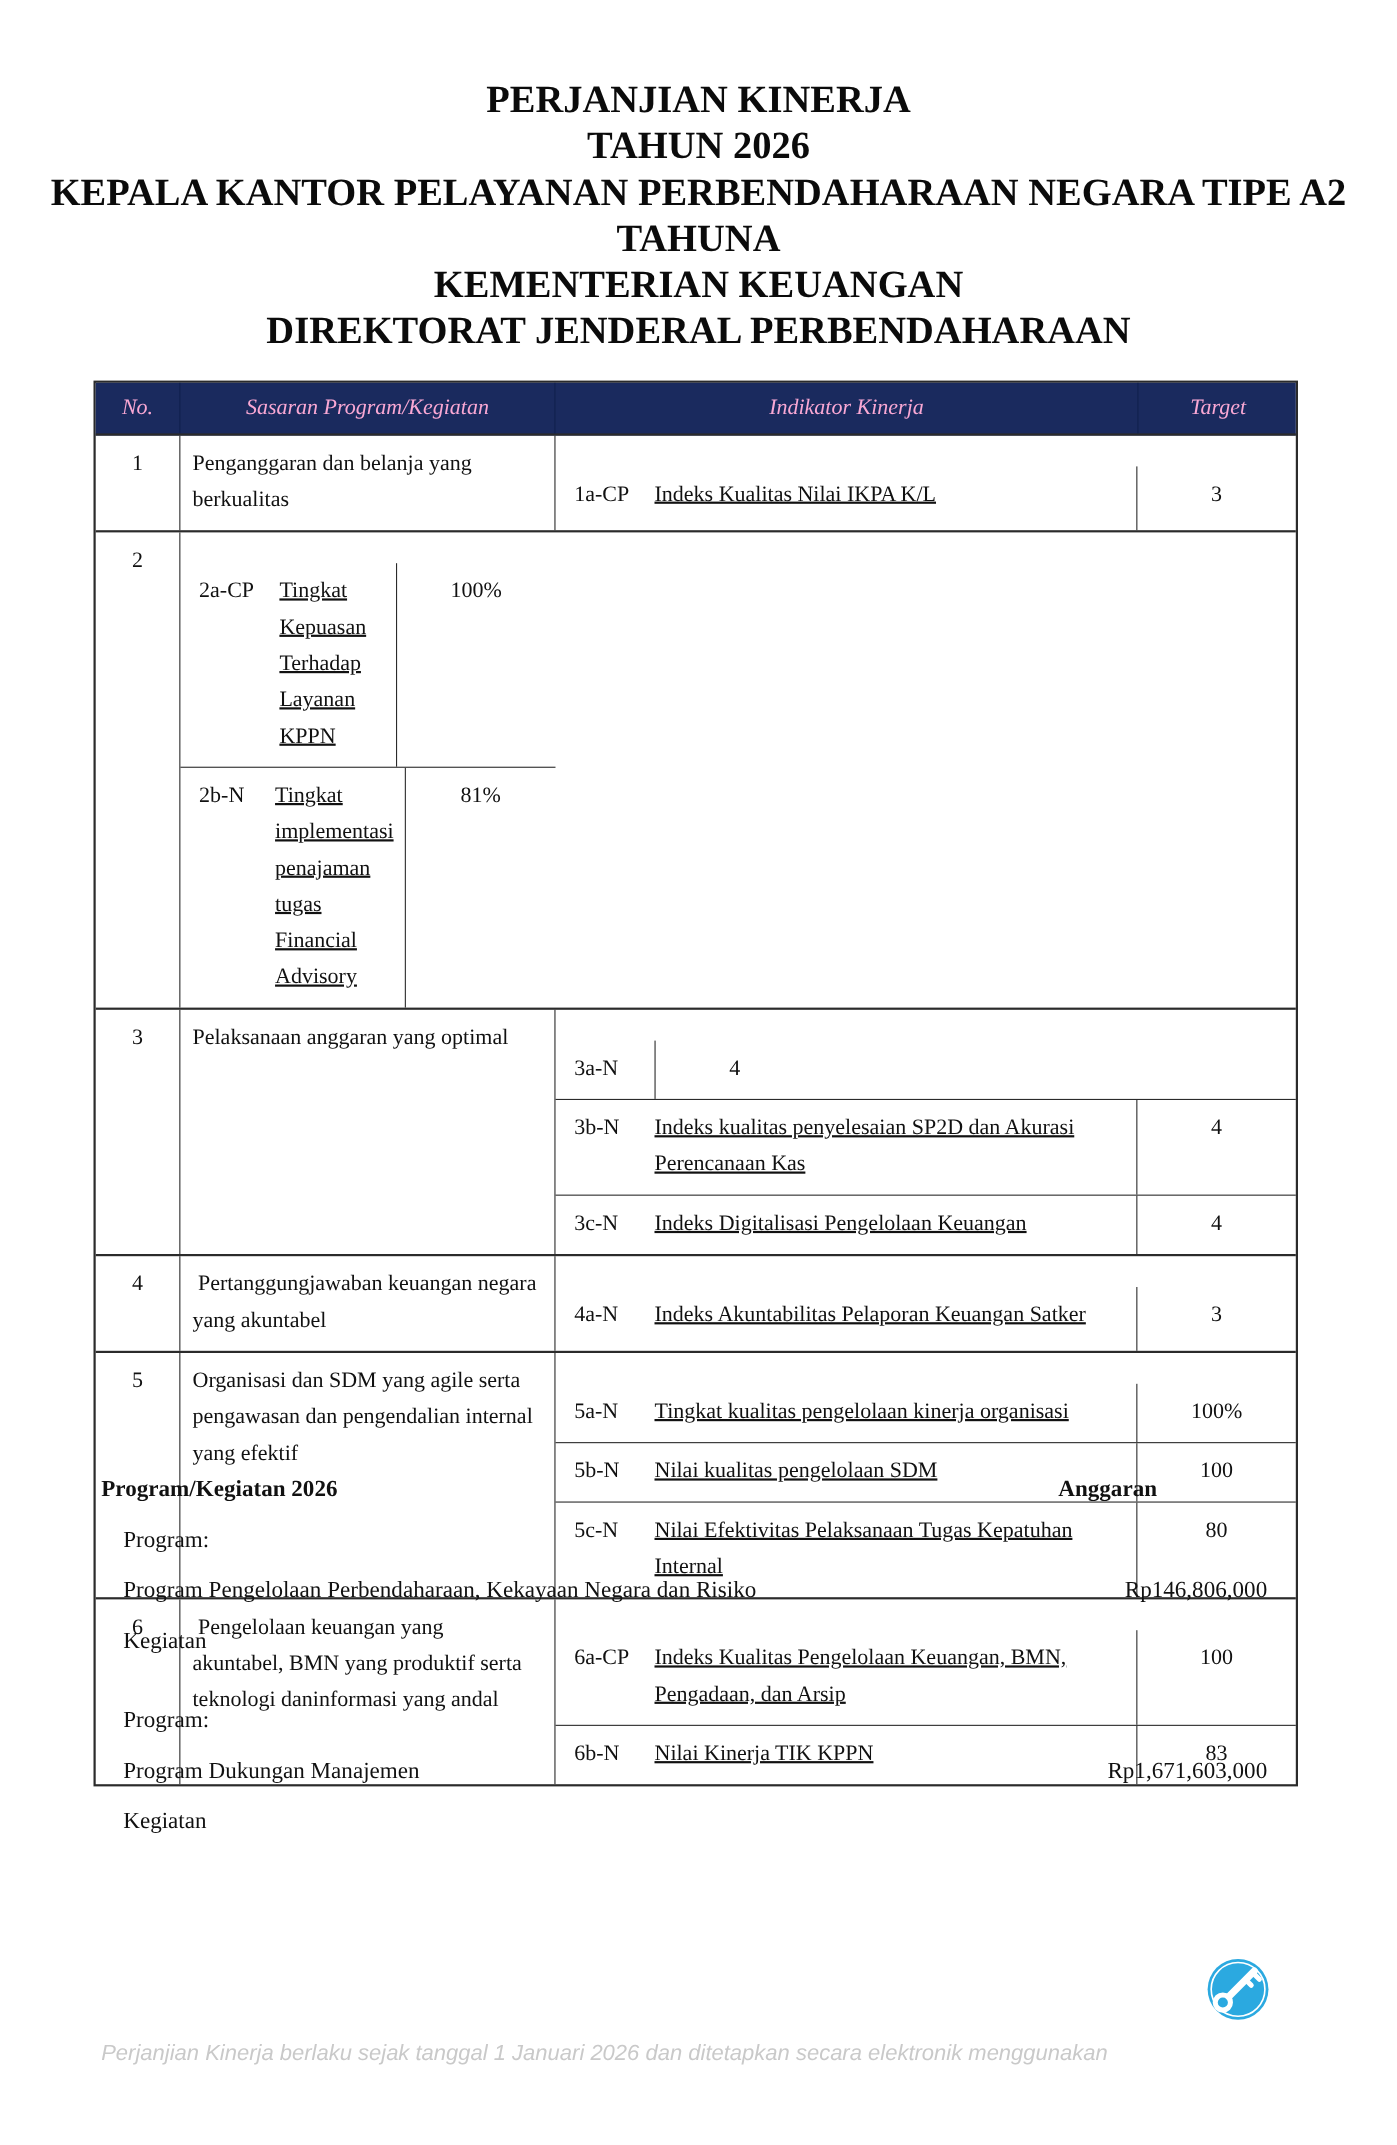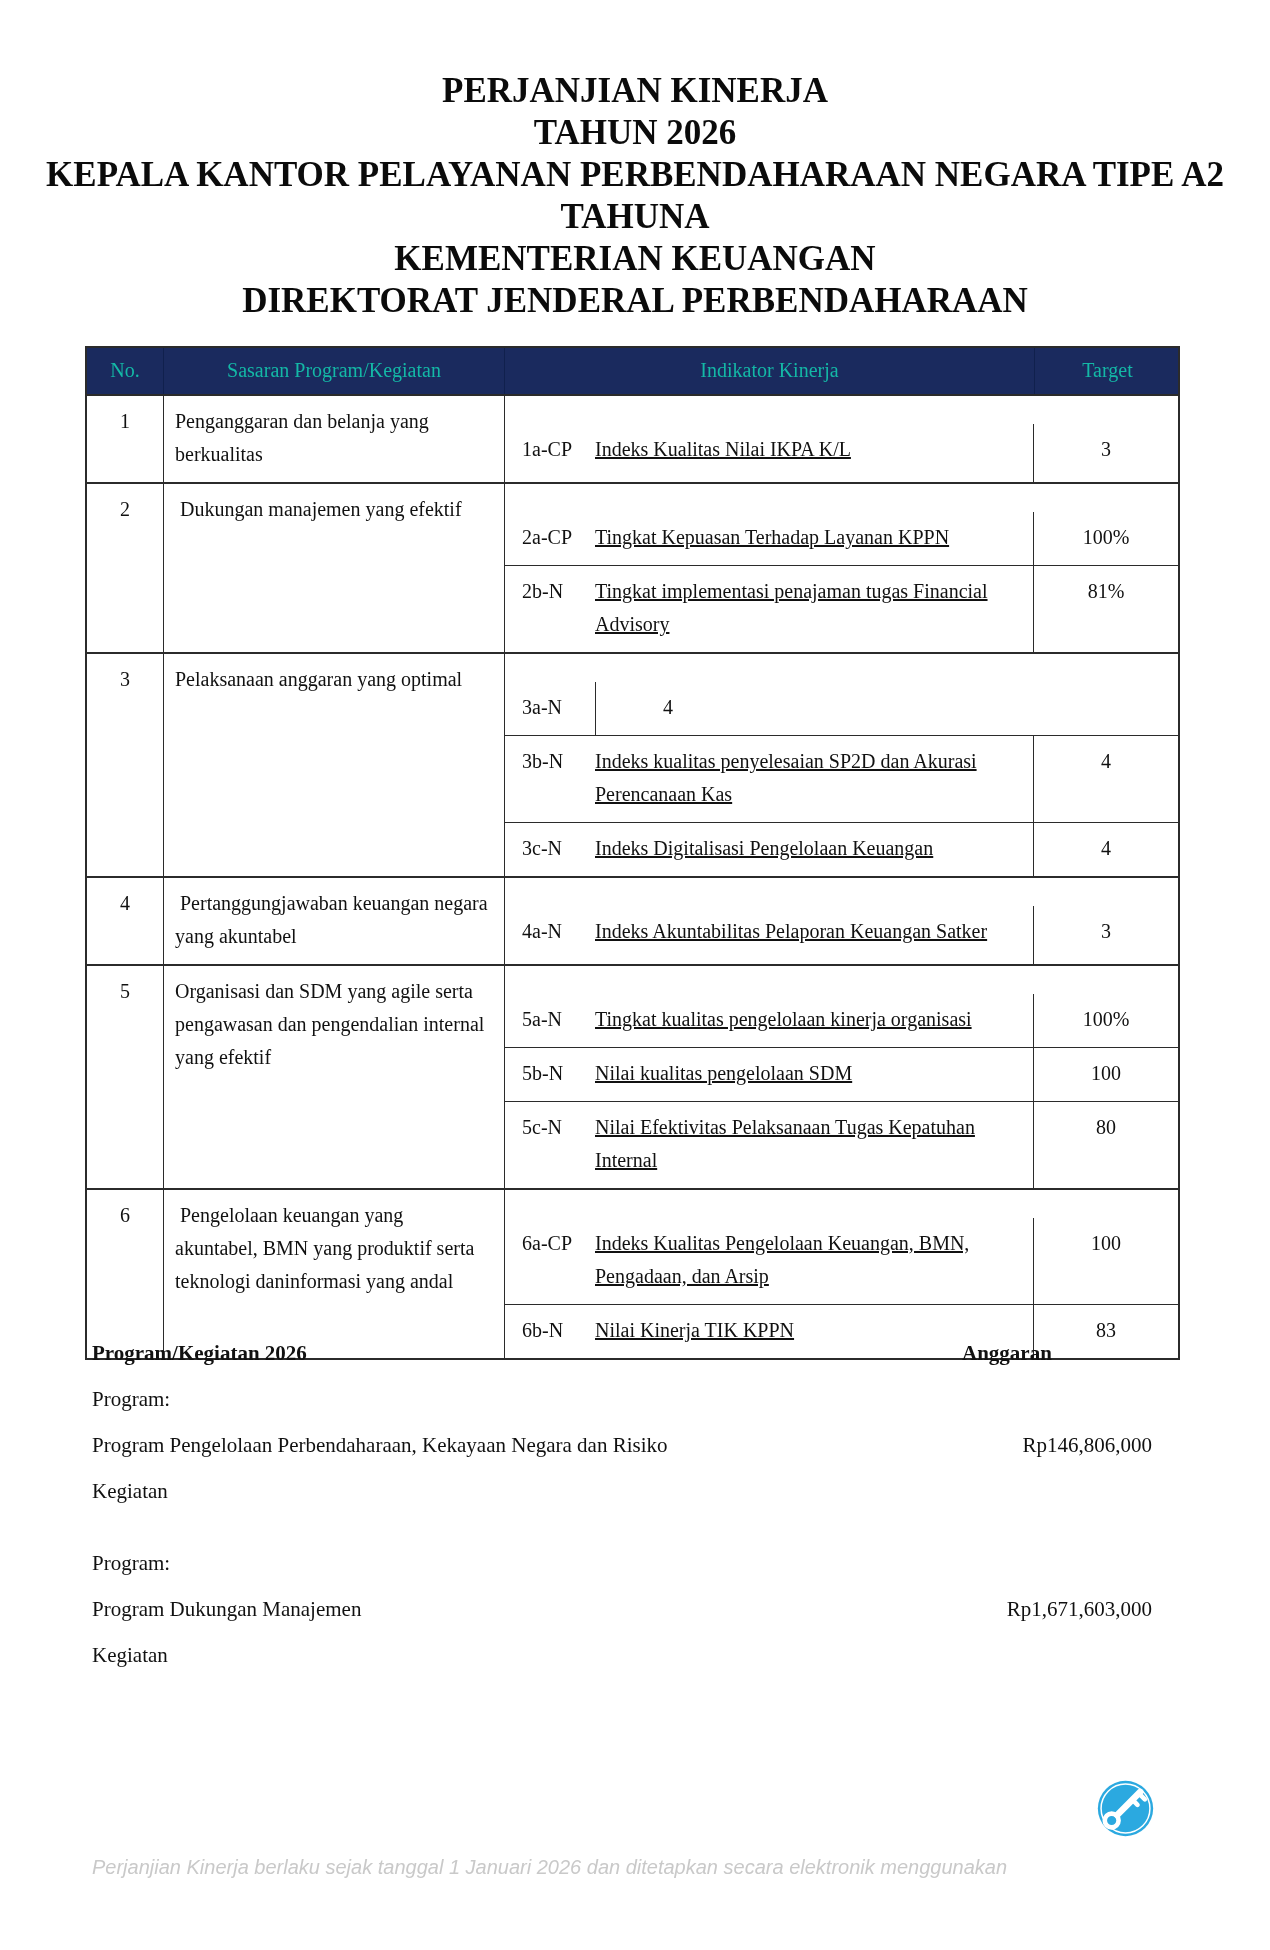--- a/index.html
+++ b/index.html
@@ -9,40 +9,40 @@
     color:#111111;
   }
   
   .title-block { padding-top:70px; text-align:center; }
   .title-line { font-weight:bold; font-size:35px; line-height:42px; color:#0b0b0b; }
 
   
   .pk-table { position:absolute; left:85px; top:346px; width:1095px;
               border:2px solid #2b2b2b; box-sizing:border-box; font-size:20px; }
   .thead { display:grid; grid-template-columns:77px 341px 530px 145px;
-           background:#1a2a5e; color:#14b8a6; border-bottom:2px solid #2b2b2b; }
+           background:#1a2a5e; color:#f9a8d4; border-bottom:2px solid #2b2b2b;font-style:italic; }
   .thead > div { padding:11px 4px 12px 4px; text-align:center; font-size:20px; }
   .th-no, .th-sasaran, .th-indikator { border-right:1px solid #10204d; }
   .tgroup { display:grid; grid-template-columns:77px 341px 1fr; border-top:2px solid #2b2b2b; }
   .tgroup:first-child { border-top:none; }
   .c-no { border-right:1px solid #2b2b2b; text-align:center; padding-top:9px; line-height:33px; }
   .c-sas { border-right:1px solid #2b2b2b; padding:9px 14px 11px 11px; line-height:33px; white-space:pre-wrap; }
   .subs { display:flex; flex-direction:column; }
   .sub { display:flex; border-top:1px solid #2b2b2b; flex:1; }
   .sub:first-child { border-top:none;margin-top:28px; }
   .sub .code { width:90px; padding:9px 0 11px 17px; line-height:33px; box-sizing:border-box; }
   .sub .desc { flex:1; padding:9px 10px 11px 0; line-height:33px;text-decoration:underline; }
   .sub .target { width:145px; border-left:1px solid #2b2b2b; text-align:center;
                  padding-top:9px; line-height:33px; box-sizing:border-box; }
 
   
   .budget { position:absolute; left:92px; top:1330px; width:1060px; font-size:21px; }
   .b-head { position:relative; font-weight:bold; line-height:46px; }
   .b-anggaran { position:absolute; left:870px; top:0; font-weight:bold; }
-  .b-line { position:relative; line-height:46px; white-space:pre-wrap; }
+  .b-line { position:relative; line-height:46px; white-space:pre-wrap;margin-left:20px; }
   .b-amount { position:absolute; right:0; top:0; }
   .b-gap { height:26px; }
 
   
   .footer-note { position:absolute; left:92px; top:1772px; width:1000px;
                  font-family:"Liberation Sans", sans-serif; font-style:italic;
                  font-size:20px; line-height:38px; color:#c9c9c9; white-space:pre-wrap; }
   .esign-logo { position:absolute; left:1096px; top:1779px; width:59px; height:59px; }
 </style>
 </head>
@@ -71,21 +71,20 @@
         <div class="subs">
           <div class="sub">
             <span class="code">1a-CP</span>
             <span class="desc">Indeks Kualitas Nilai IKPA K/L</span>
             <span class="target">3</span>
           </div>
         </div>
       </div>
       <div class="tgroup">
         <div class="c-no">2</div>
-        <div class="c-sas"> Dukungan manajemen yang efektif</div>
         <div class="subs">
           <div class="sub">
             <span class="code">2a-CP</span>
             <span class="desc">Tingkat Kepuasan Terhadap Layanan KPPN</span>
             <span class="target">100%</span>
           </div>
           <div class="sub">
             <span class="code">2b-N</span>
             <span class="desc">Tingkat implementasi penajaman tugas Financial Advisory</span>
             <span class="target">81%</span>

